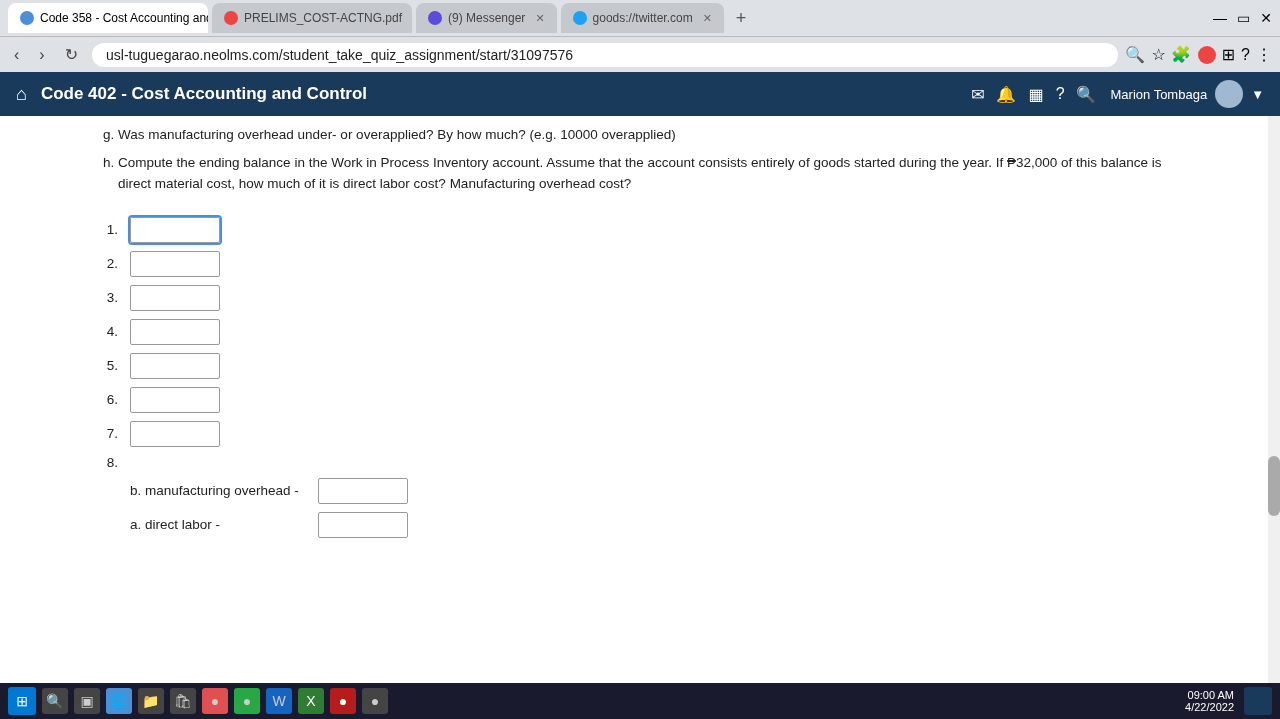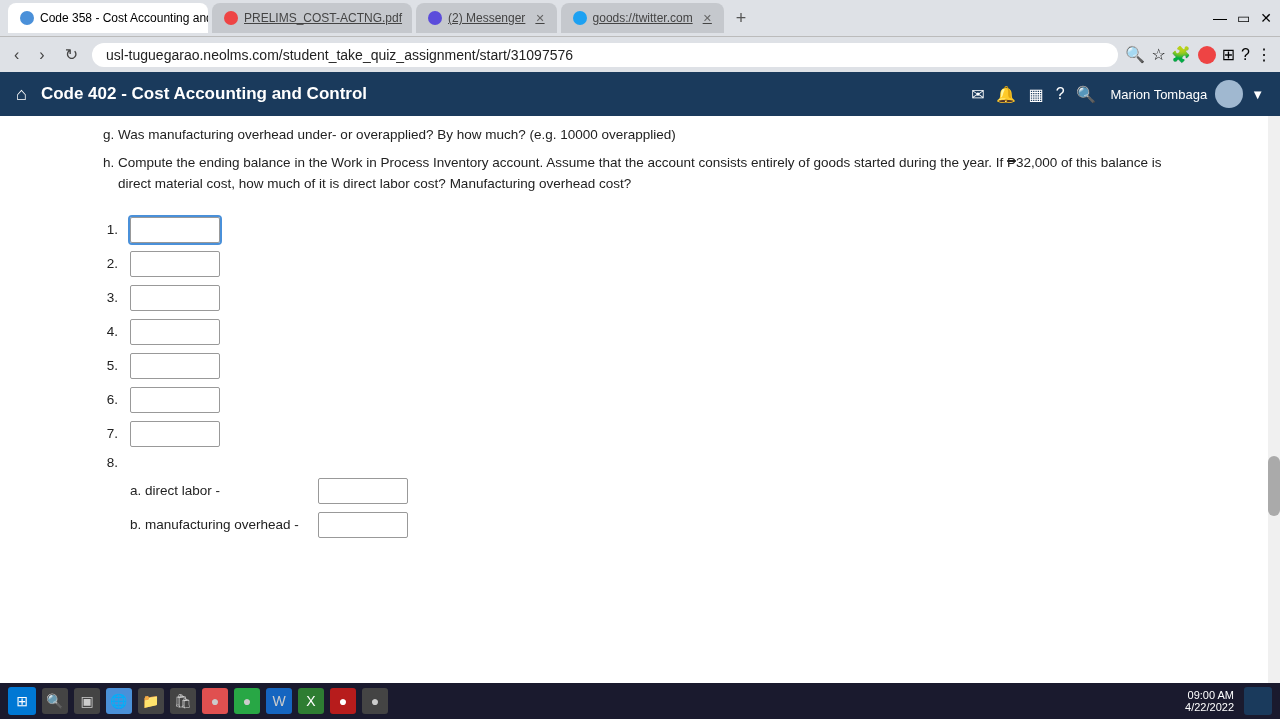--- a/index.html
+++ b/index.html
@@ -23,21 +23,20 @@
       font-size: 12px;
       height: 30px;
       gap: 6px;
       max-width: 200px;
       overflow: hidden;
       white-space: nowrap;
     }
     .tab.inactive {
       background: #c5c8cd;
       color: #444;
-      text-decoration: underline;
     }
     .tab-favicon {
       width: 14px; height: 14px;
       background: #4a90d9;
       border-radius: 50%;
       flex-shrink: 0;
     }
     .tab-close {
       margin-left: 4px;
       cursor: pointer;
@@ -300,21 +299,21 @@
     <span style="font-size:12px;">Code 358 - Cost Accounting and</span>
 
   </div>
   <div class="tab inactive">
     <div class="tab-favicon" style="background:#e44;"></div>
     <span style="font-size:12px;">PRELIMS_COST-ACTNG.pdf</span>
 
   </div>
   <div class="tab inactive">
     <div class="tab-favicon" style="background:#5b4cdb;"></div>
-    <span style="font-size:12px;">(2) Messenger</span>
+    <span style="font-size:12px;">(9) Messenger</span>
     <span class="tab-close">✕</span>
   </div>
   <div class="tab inactive">
     <div class="tab-favicon" style="background:#1da1f2;"></div>
     <span style="font-size:12px;">goods://twitter.com</span>
     <span class="tab-close">✕</span>
   </div>
   <button class="tab-new">+</button>
   <div style="margin-left:auto;display:flex;gap:10px;align-items:center;">
     <button style="background:none;border:none;font-size:14px;cursor:pointer;">—</button>
@@ -391,25 +390,25 @@
   <div class="answer-row">
     <span class="answer-num">7.</span>
     <input class="answer-input" type="text" value="" style="">
   </div>
 
   <div class="answer-row">
     <span class="answer-num">8.</span>
   </div>
   <div class="sub-items">
     <div class="sub-row">
-      <span class="sub-label">a.   direct labor -</span>
+      <span class="sub-label">b.   manufacturing overhead -</span>
       <input class="sub-input" type="text" value="" style="">
     </div>
     <div class="sub-row">
-      <span class="sub-label">b.   manufacturing overhead -</span>
+      <span class="sub-label">a.   direct labor -</span>
       <input class="sub-input" type="text" value="" style="">
     </div>
   </div>
 </div>
 
 <div class="bottom-nav">
   <button class="btn-prev">
     <span>‹</span>
     <span>Previous</span>
   </button>

